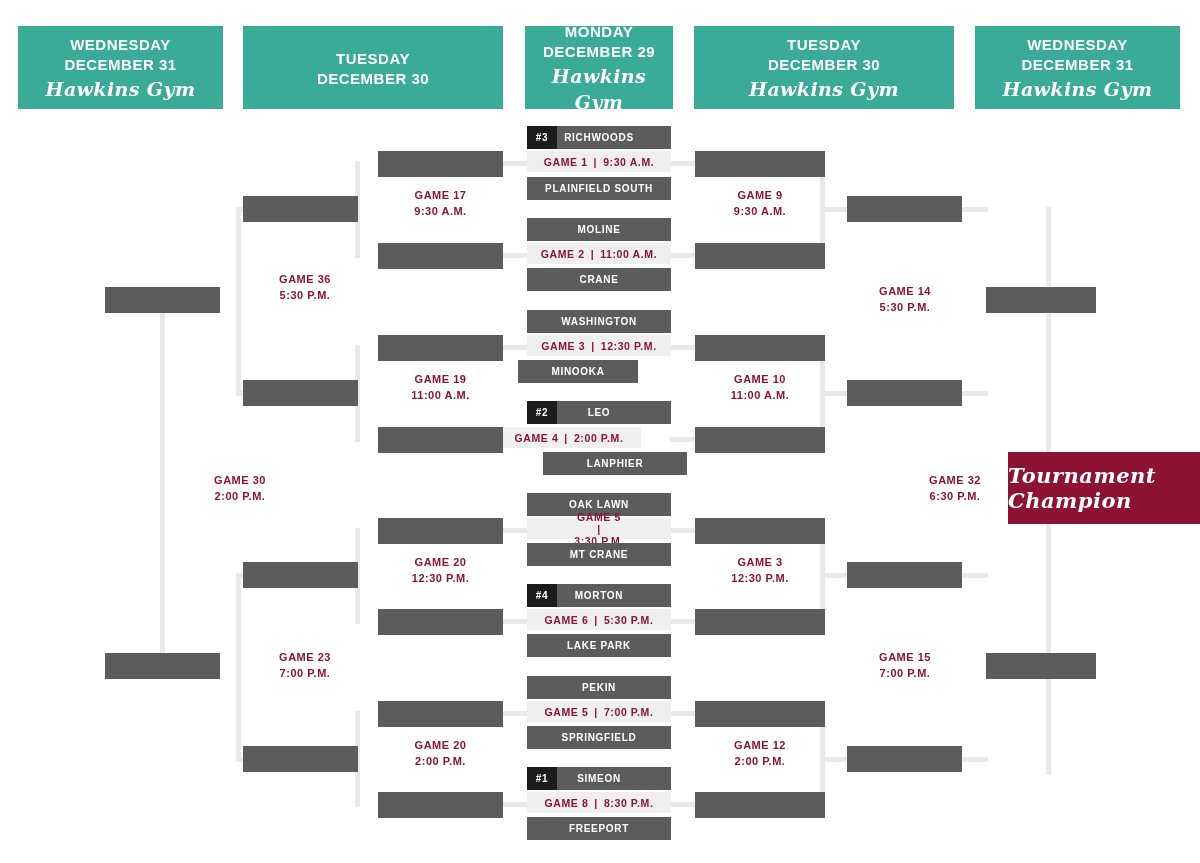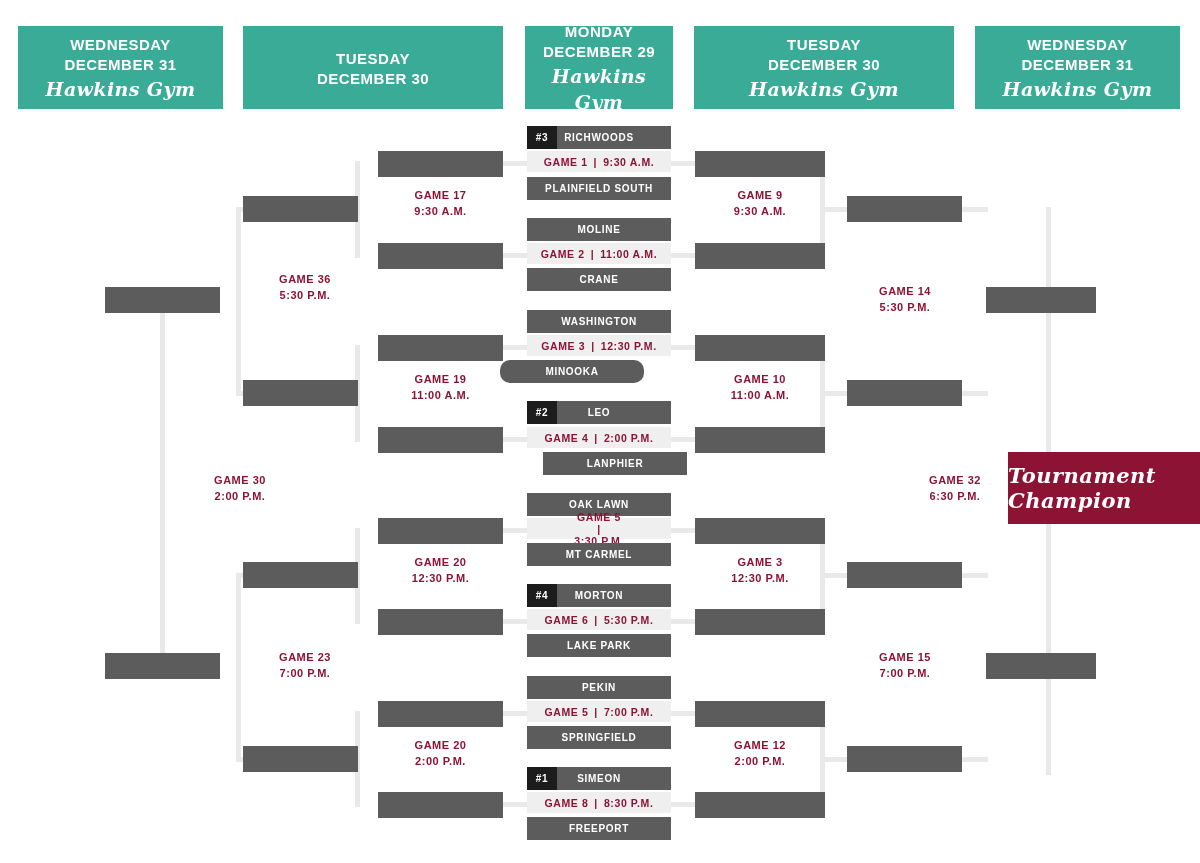--- a/index.html
+++ b/index.html
@@ -182,47 +182,47 @@
   </div>
 
   <div class="team" style="left:527px; top:310px; width:144px;">
     <span>WASHINGTON</span>
   </div>
   <div class="gstrip" style="left:527px; top:335px; width:144px;">
     <span>GAME 3</span>
     <span class="bar">|</span>
     <span>12:30 P.M.</span>
   </div>
-  <div class="team" style="left:500px; top:360px; width:144px;border-radius:10px;">
+  <div class="team" style="left:518px; top:360px; width:120px;">
     <span>MINOOKA</span>
   </div>
 
   <div class="team" style="left:527px; top:401px; width:144px;">
     <span class="seed">#2</span>
     <span>LEO</span>
   </div>
-  <div class="gstrip" style="left:527px; top:427px; width:144px;align-items:center;">
+  <div class="gstrip" style="left:497px; top:427px; width:144px;align-items:center;">
     <span>GAME 4</span>
     <span class="bar">|</span>
     <span>2:00 P.M.</span>
   </div>
   <div class="team" style="left:527px; top:452px; width:144px;margin-left:16px;">
     <span>LANPHIER</span>
   </div>
 
   <div class="team" style="left:527px; top:493px; width:144px;">
     <span>OAK LAWN</span>
   </div>
   <div class="gstrip" style="left:527px; top:518px; width:144px;flex-direction:column;">
     <span>GAME 5</span>
     <span class="bar">|</span>
     <span>3:30 P.M.</span>
   </div>
   <div class="team" style="left:527px; top:543px; width:144px;">
-    <span>MT CARMEL</span>
+    <span>MT CRANE</span>
   </div>
 
   <div class="team" style="left:527px; top:584px; width:144px;">
     <span class="seed">#4</span>
     <span>MORTON</span>
   </div>
   <div class="gstrip" style="left:527px; top:609px; width:144px;">
     <span>GAME 6</span>
     <span class="bar">|</span>
     <span>5:30 P.M.</span>

